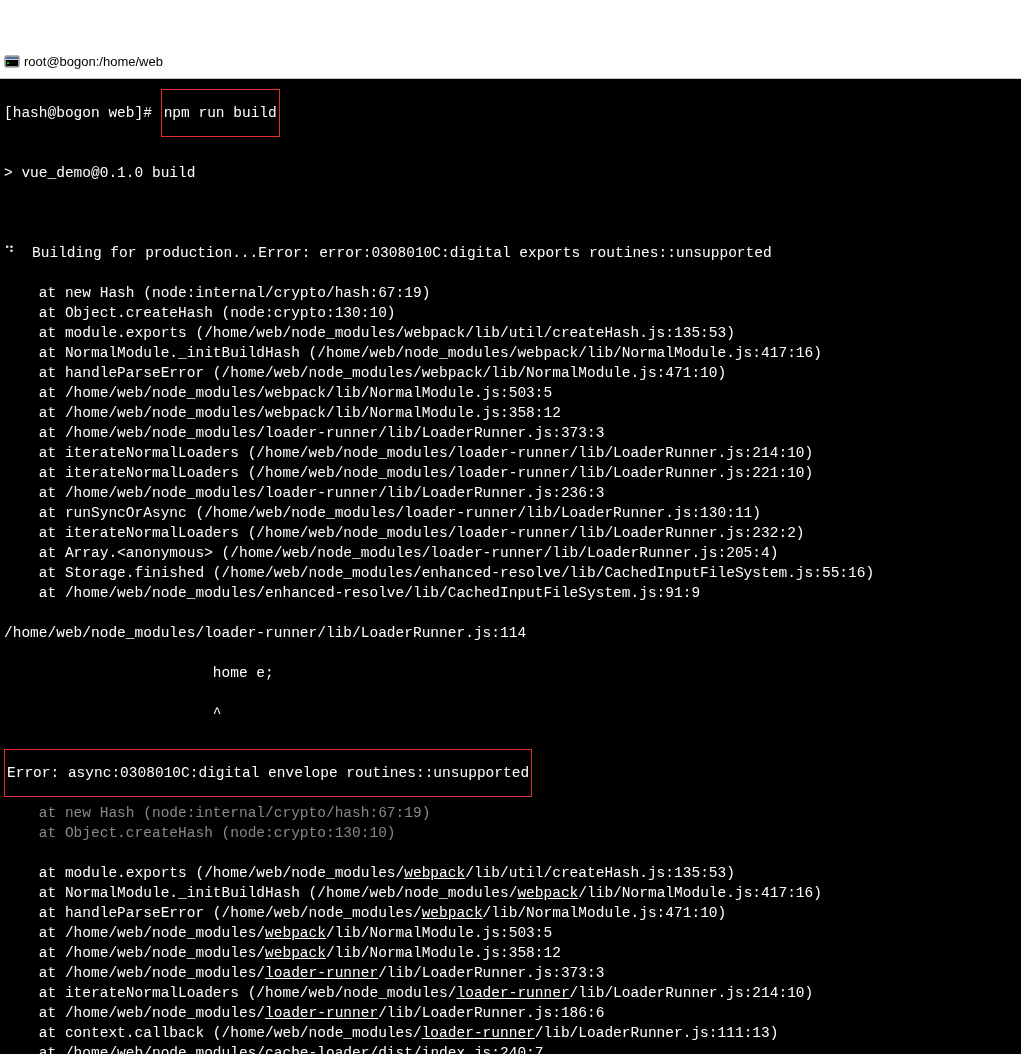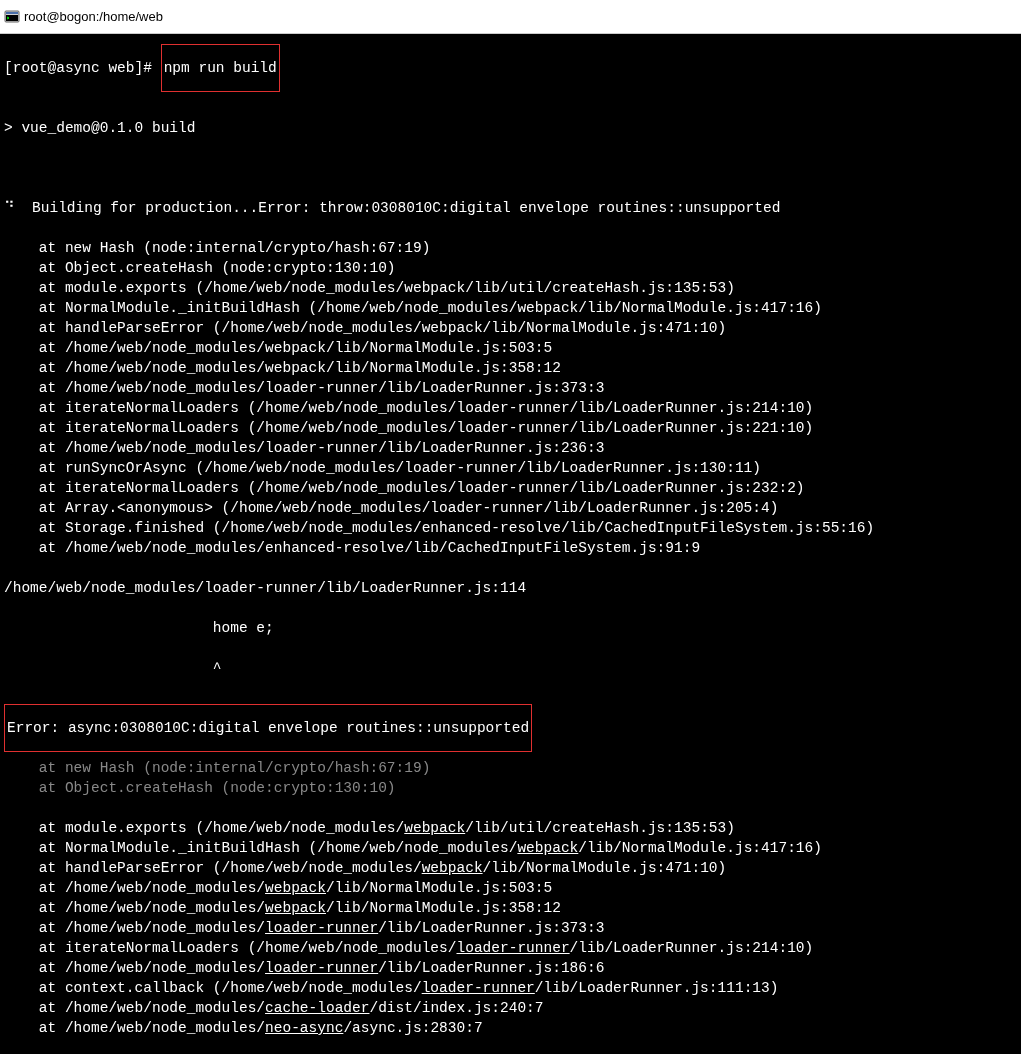--- a/index.html
+++ b/index.html
@@ -10,20 +10,21 @@
     }
     .titlebar {
       background: #fff;
       border-bottom: 1px solid #ccc;
       padding: 2px 4px;
       display: flex;
       align-items: center;
       font-family: "Segoe UI", Tahoma, sans-serif;
       font-size: 13px;
       height: 34px;
+      margin-top: 45px;
     }
     .titlebar-icon {
       width: 16px;
       height: 16px;
       margin-right: 4px;
       display: inline-flex;
       align-items: center;
       justify-content: center;
     }
     .terminal {
@@ -55,26 +56,26 @@
       <rect x="1" y="2" width="14" height="11" rx="1" fill="#d0d0d0" stroke="#666"></rect>
       <rect x="2" y="3" width="12" height="2" fill="#4a6ea9"></rect>
       <rect x="2" y="6" width="12" height="6" fill="#000"></rect>
       <path d="M3 8 L5 9 L3 10" stroke="#0f0" stroke-width="1" fill="none"></path>
     </svg>
   </span>
   <span>root@bogon:/home/web</span>
 </div>
 
 <div class="terminal nowrap">
-<span class="term-line"><span>[root@async web]# </span><span class="boxed">npm run build</span></span>
+<span class="term-line"><span>[hash@bogon web]# </span><span class="boxed">npm run build</span></span>
 <span class="term-line"></span>
 <span class="term-line">&gt; vue_demo@0.1.0 build</span>
 <span class="term-line"></span>
 <span class="term-line"></span>
-<span class="term-line">⠙  Building for production...Error: throw:0308010C:digital envelope routines::unsupported</span>
+<span class="term-line">⠙  Building for production...Error: error:0308010C:digital exports routines::unsupported</span>
 <span id="stack1-container"><span class="term-line">    at new Hash (node:internal/crypto/hash:67:19)</span><span class="term-line">    at Object.createHash (node:crypto:130:10)</span><span class="term-line">    at module.exports (/home/web/node_modules/webpack/lib/util/createHash.js:135:53)</span><span class="term-line">    at NormalModule._initBuildHash (/home/web/node_modules/webpack/lib/NormalModule.js:417:16)</span><span class="term-line">    at handleParseError (/home/web/node_modules/webpack/lib/NormalModule.js:471:10)</span><span class="term-line">    at /home/web/node_modules/webpack/lib/NormalModule.js:503:5</span><span class="term-line">    at /home/web/node_modules/webpack/lib/NormalModule.js:358:12</span><span class="term-line">    at /home/web/node_modules/loader-runner/lib/LoaderRunner.js:373:3</span><span class="term-line">    at iterateNormalLoaders (/home/web/node_modules/loader-runner/lib/LoaderRunner.js:214:10)</span><span class="term-line">    at iterateNormalLoaders (/home/web/node_modules/loader-runner/lib/LoaderRunner.js:221:10)</span><span class="term-line">    at /home/web/node_modules/loader-runner/lib/LoaderRunner.js:236:3</span><span class="term-line">    at runSyncOrAsync (/home/web/node_modules/loader-runner/lib/LoaderRunner.js:130:11)</span><span class="term-line">    at iterateNormalLoaders (/home/web/node_modules/loader-runner/lib/LoaderRunner.js:232:2)</span><span class="term-line">    at Array.&lt;anonymous&gt; (/home/web/node_modules/loader-runner/lib/LoaderRunner.js:205:4)</span><span class="term-line">    at Storage.finished (/home/web/node_modules/enhanced-resolve/lib/CachedInputFileSystem.js:55:16)</span><span class="term-line">    at /home/web/node_modules/enhanced-resolve/lib/CachedInputFileSystem.js:91:9</span></span>
 <span class="term-line">/home/web/node_modules/loader-runner/lib/LoaderRunner.js:114</span>
 <span class="term-line">                        home e;</span>
 <span class="term-line">                        ^</span>
 <span class="term-line"></span>
 <span class="term-line"><span class="boxed">Error: async:0308010C:digital envelope routines::unsupported</span></span>
 <span id="dim-container"><span class="term-line dim">    at new Hash (node:internal/crypto/hash:67:19)</span><span class="term-line dim">    at Object.createHash (node:crypto:130:10)</span></span>
 <span id="stack2-container"><span class="term-line"><span>    at module.exports (/home/web/node_modules/</span><span class="underline">webpack</span><span>/lib/util/createHash.js:135:53)</span></span><span class="term-line"><span>    at NormalModule._initBuildHash (/home/web/node_modules/</span><span class="underline">webpack</span><span>/lib/NormalModule.js:417:16)</span></span><span class="term-line"><span>    at handleParseError (/home/web/node_modules/</span><span class="underline">webpack</span><span>/lib/NormalModule.js:471:10)</span></span><span class="term-line"><span>    at /home/web/node_modules/</span><span class="underline">webpack</span><span>/lib/NormalModule.js:503:5</span></span><span class="term-line"><span>    at /home/web/node_modules/</span><span class="underline">webpack</span><span>/lib/NormalModule.js:358:12</span></span><span class="term-line"><span>    at /home/web/node_modules/</span><span class="underline">loader-runner</span><span>/lib/LoaderRunner.js:373:3</span></span><span class="term-line"><span>    at iterateNormalLoaders (/home/web/node_modules/</span><span class="underline">loader-runner</span><span>/lib/LoaderRunner.js:214:10)</span></span><span class="term-line"><span>    at /home/web/node_modules/</span><span class="underline">loader-runner</span><span>/lib/LoaderRunner.js:186:6</span></span><span class="term-line"><span>    at context.callback (/home/web/node_modules/</span><span class="underline">loader-runner</span><span>/lib/LoaderRunner.js:111:13)</span></span><span class="term-line"><span>    at /home/web/node_modules/</span><span class="underline">cache-loader</span><span>/dist/index.js:240:7</span></span><span class="term-line"><span>    at /home/web/node_modules/</span><span class="underline">neo-async</span><span>/async.js:2830:7</span></span></span>
 
 

